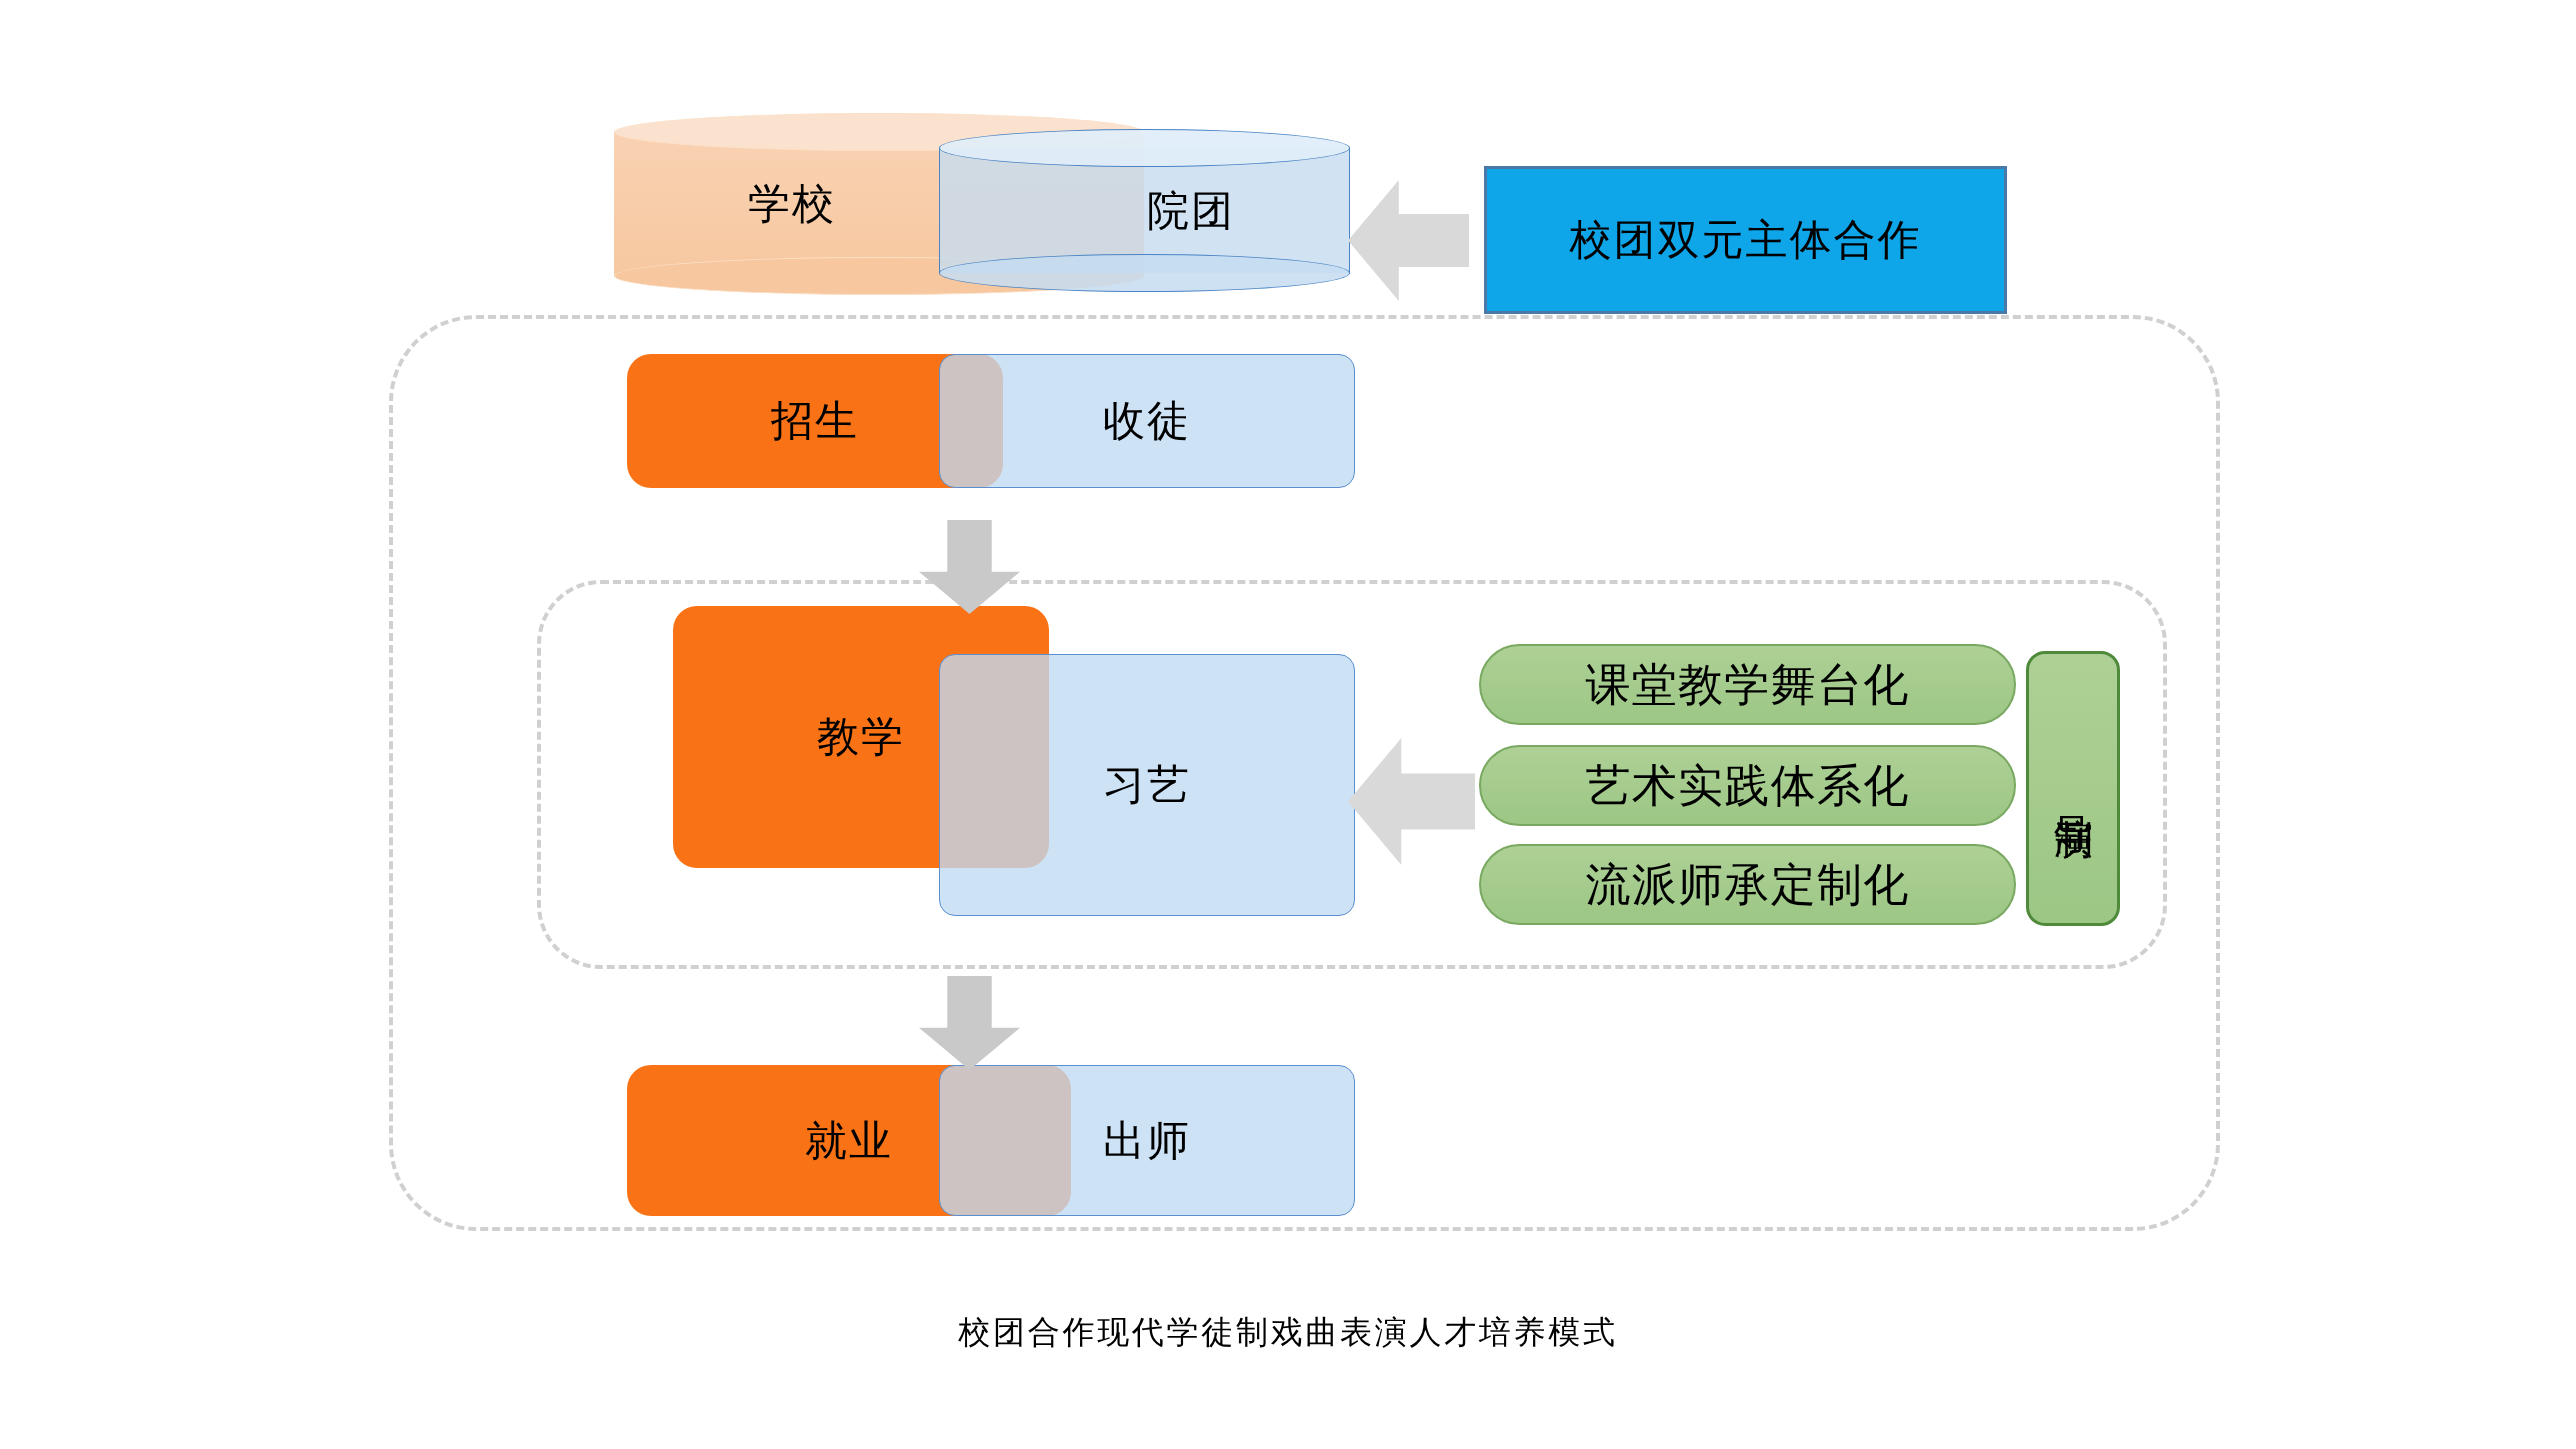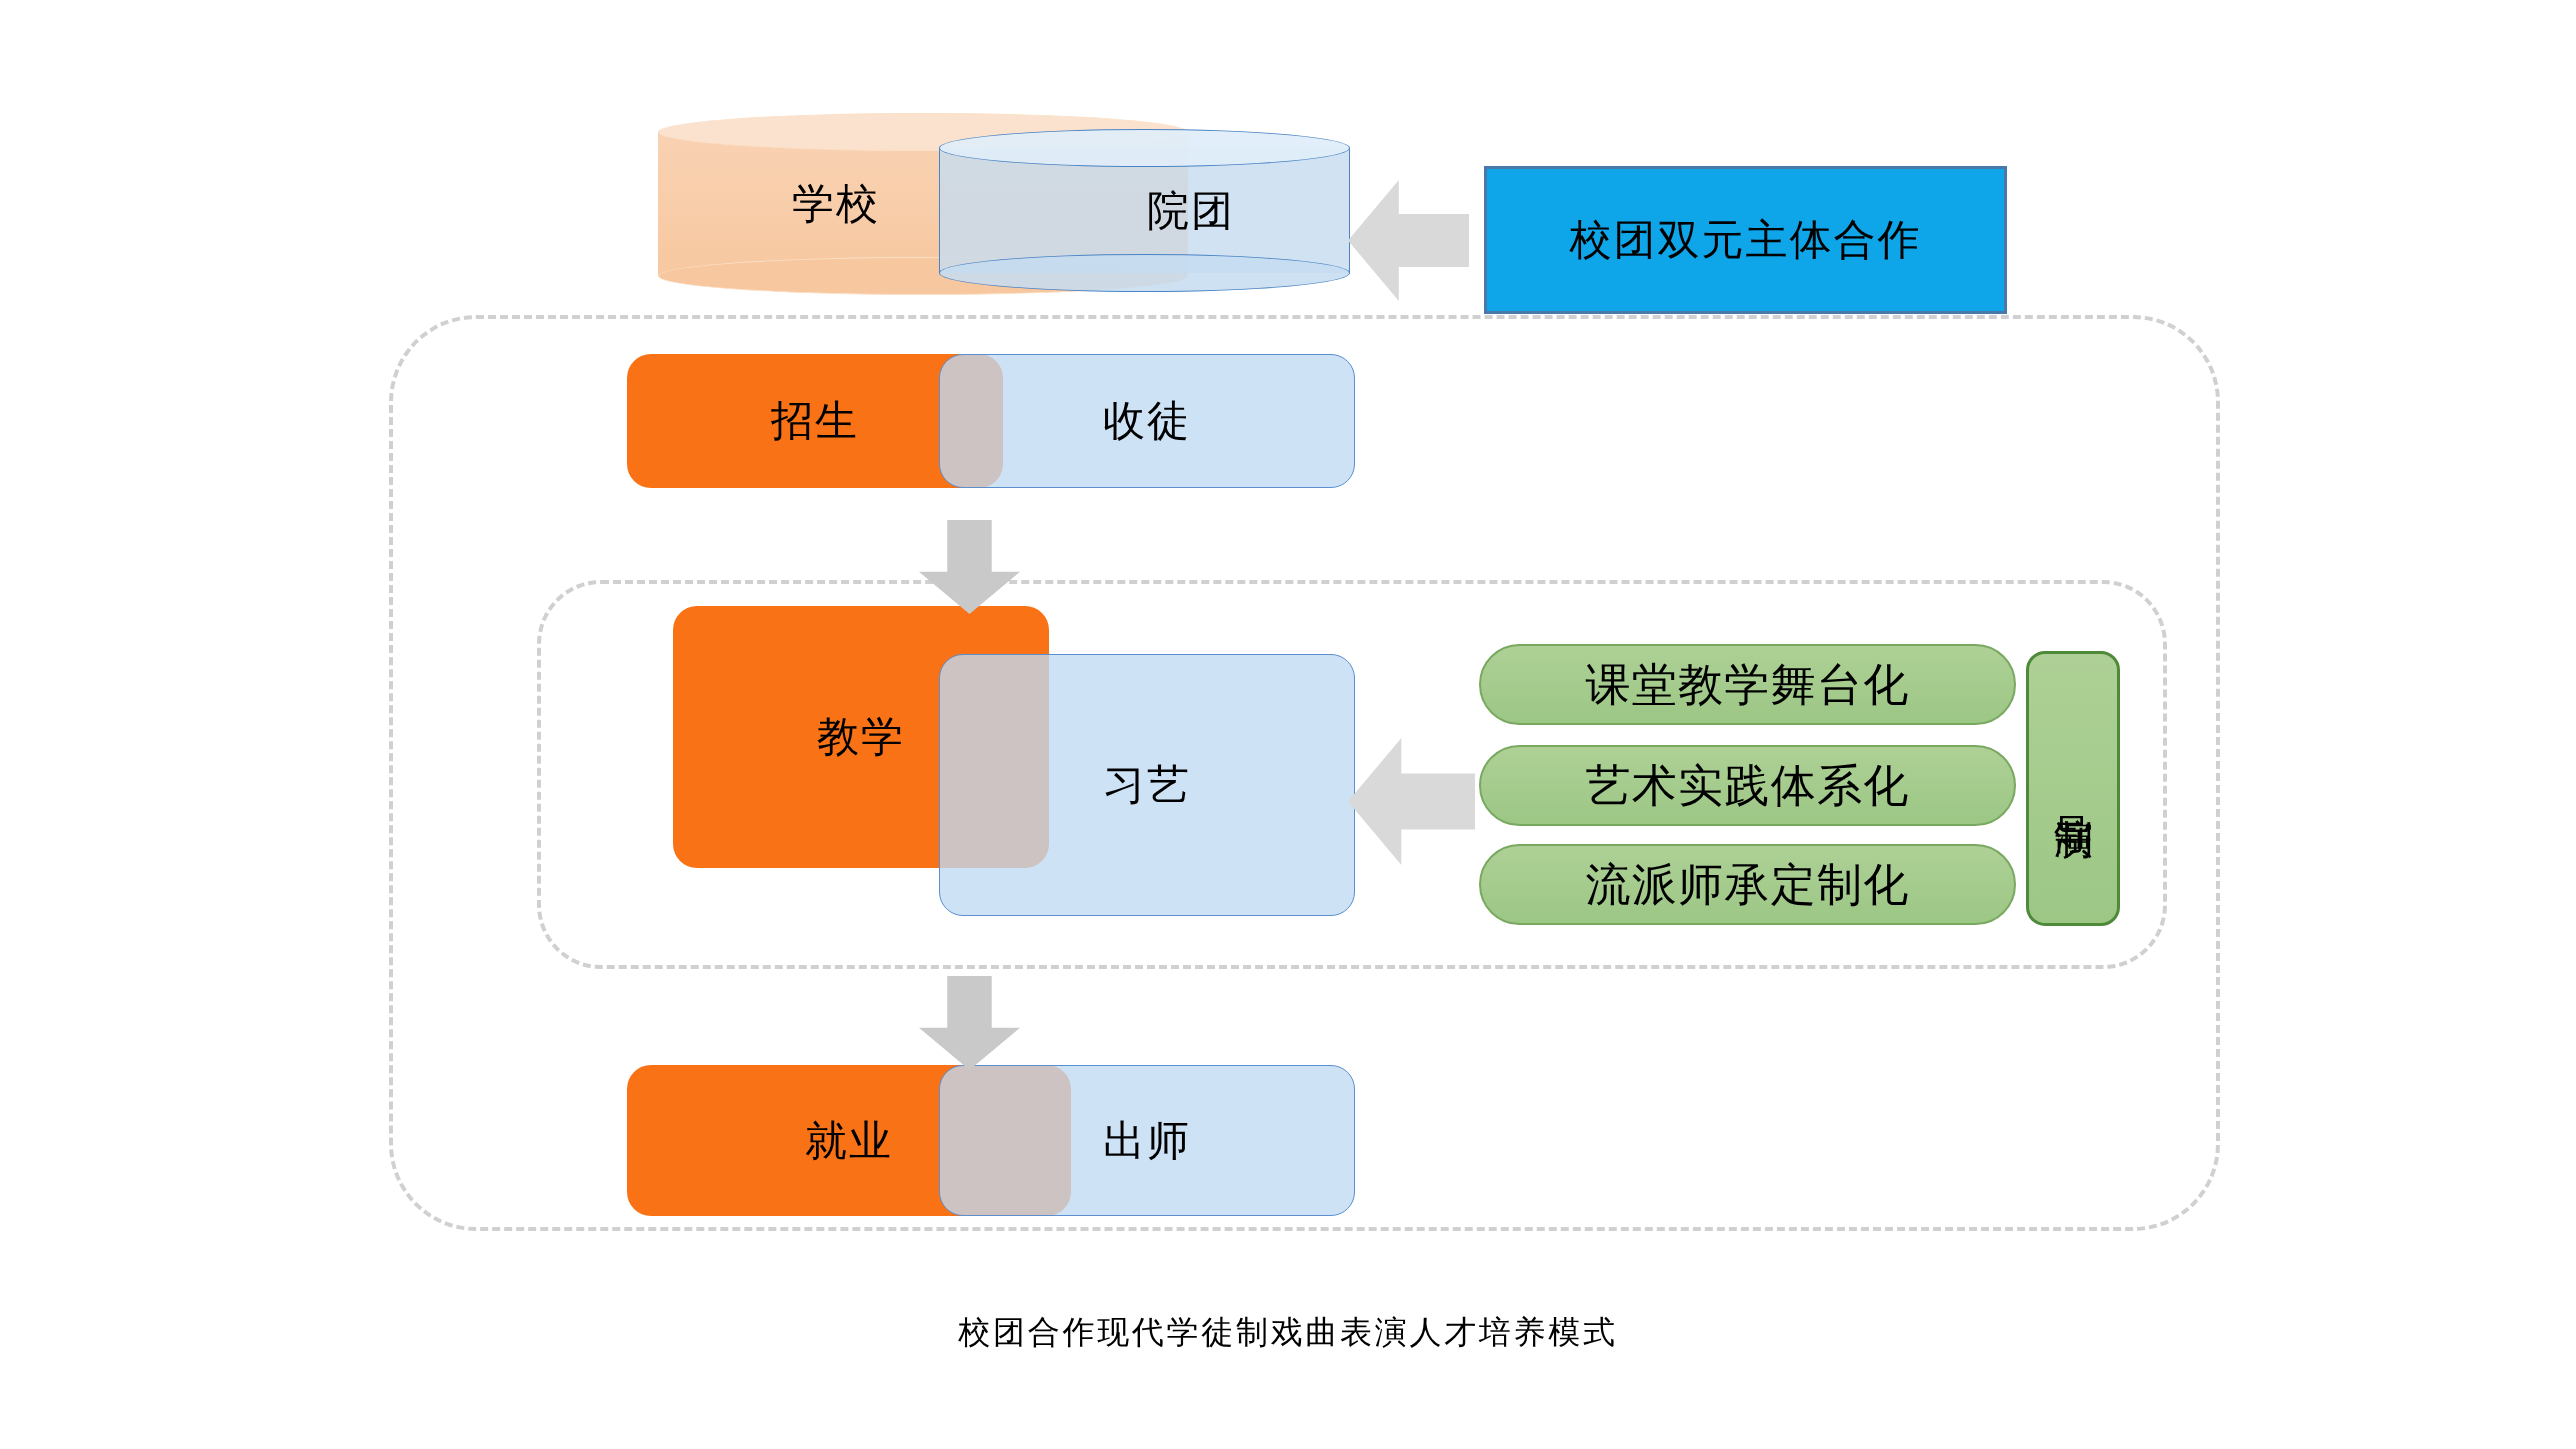--- a/index.html
+++ b/index.html
@@ -16,39 +16,39 @@
 
   
   .cyl{position:absolute;}
   .cyl .body{position:absolute;left:0;top:19px;width:100%;height:calc(100% - 38px);}
   .cyl .top{position:absolute;left:0;top:0;width:100%;height:38px;border-radius:50%;}
   .cyl .bot{position:absolute;left:0;bottom:0;width:100%;height:38px;border-radius:50%;}
   .cyl .label{position:absolute;left:0;top:0;width:100%;height:100%;
               display:flex;align-items:center;justify-content:center;
               font-size:42px;letter-spacing:2px;z-index:6;}
 
-  #cyl-school{left:614px;top:113px;width:530px;height:182px;z-index:2;margin-left:44px;}
+  #cyl-school{left:614px;top:113px;width:530px;height:182px;z-index:2;}
   #cyl-school .body{background:linear-gradient(to bottom,#f9d2b3,#f7c8a0);}
   #cyl-school .top{background:#fae2cf;border:1.3px solid #fbe0c6;box-sizing:border-box;}
   #cyl-school .bot{background:#f7c7a0;border:1.3px solid #fbe0c6;box-sizing:border-box;}
   #cyl-school .label{justify-content:flex-start;padding-left:134px;}
 
   #cyl-troupe{left:939px;top:129px;width:411px;height:163px;z-index:4;}
   #cyl-troupe .body{background:rgba(197,220,240,.80);
                     border-left:1.3px solid #4a84c4;border-right:1.3px solid #4a84c4;box-sizing:border-box;}
   #cyl-troupe .top{background:rgba(224,238,250,.92);border:1.3px solid #4a84c4;box-sizing:border-box;}
   #cyl-troupe .bot{background:rgba(197,220,240,.85);border:1.3px solid #4a84c4;box-sizing:border-box;}
   #cyl-troupe .label{justify-content:flex-start;padding-left:208px;}
 
   
   .rbox{position:absolute;display:flex;align-items:center;box-sizing:border-box;}
   .rbox .txt{font-size:42px;letter-spacing:2px;white-space:nowrap;}
 
   .orange-box{background:#f97316;border-radius:24px;}
-  .blue-box{background:rgba(192,218,243,.78);border:1.3px solid #5b8fd0;border-radius:24px;align-items:center;}
+  .blue-box{background:rgba(192,218,243,.78);border:1.3px solid #5b8fd0;border-radius:16px;align-items:center;}
 
   
   #box-zhaosheng{left:627px;top:354px;width:376px;height:134px;justify-content:center;z-index:2;}
   #box-shoutu{left:939px;top:354px;width:416px;height:134px;justify-content:center;z-index:3;}
   
   #box-jiaoxue{left:627px;top:606px;width:376px;height:262px;justify-content:center;z-index:2;margin-left:46px;}
   #box-xiyi{left:939px;top:654px;width:416px;height:262px;justify-content:center;z-index:3;}
   
   #box-jiuye{left:627px;top:1055px;width:444px;height:151px;justify-content:center;z-index:2;margin-top:10px;}
   #box-chushi{left:939px;top:1065px;width:416px;height:151px;justify-content:center;z-index:3;}

